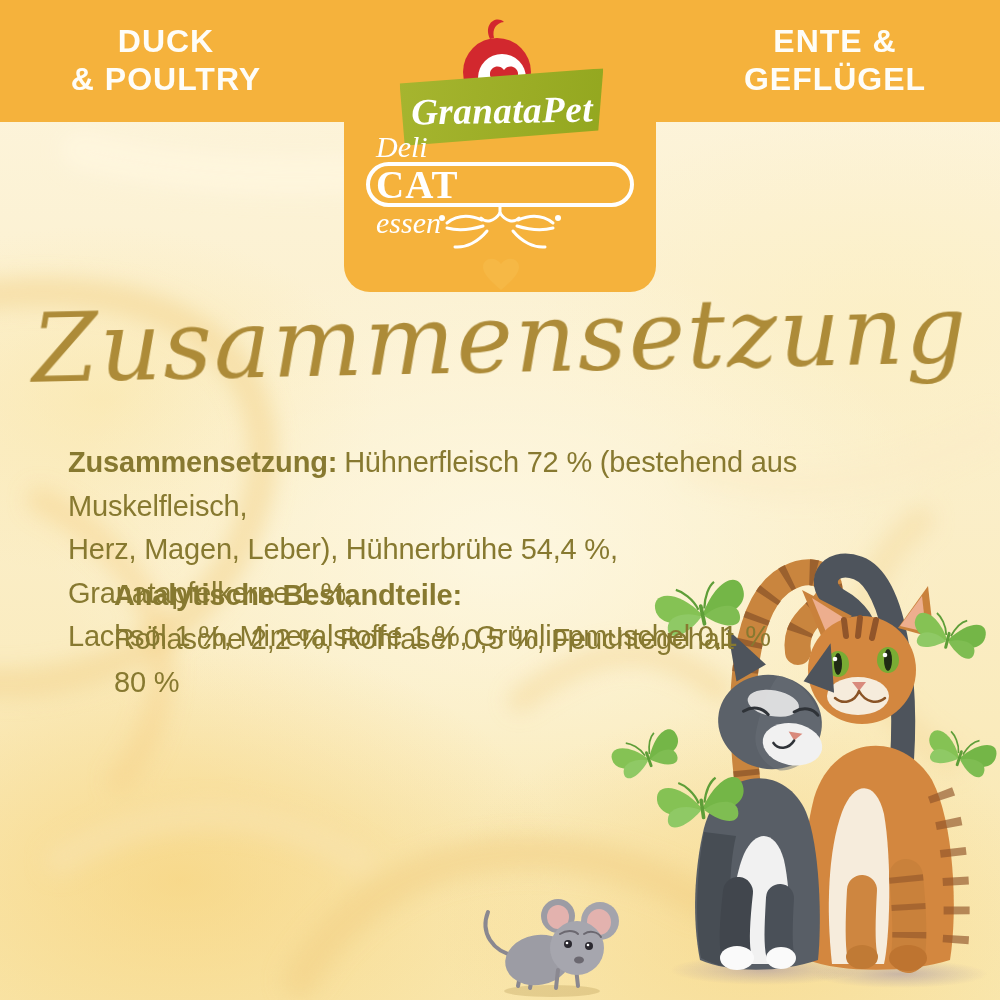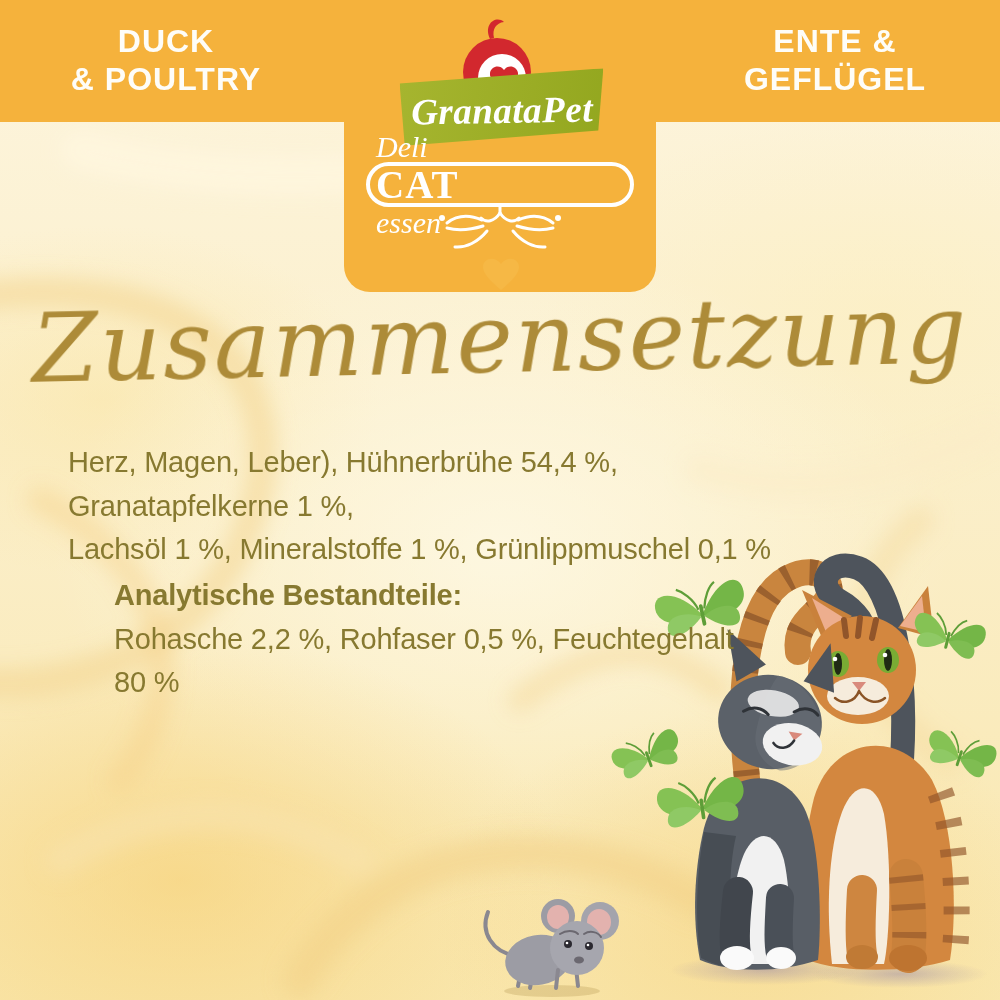--- a/index.html
+++ b/index.html
@@ -124,20 +124,23 @@
     </svg>
   </div>
 
   <svg class="heart-sep" width="40" height="36" viewBox="0 0 40 36">
     <path d="M20,33 C8,23 2,16 2,10 C2,2 13,-2 20,7 C27,-2 38,2 38,10 C38,16 32,23 20,33 Z" fill="#F6B845"></path>
   </svg>
 
   <div class="headline">Zusammensetzung</div>
 
   <div class="copy copy-comp">
+    <div>
+      <span class="b">Zusammensetzung:</span><span>Hühnerfleisch 72 % (bestehend aus Muskelfleisch,</span>
+    </div>
     <div>Herz, Magen, Leber), Hühnerbrühe 54,4 %, Granatapfelkerne 1 %,</div>
     <div>Lachsöl 1 %, Mineralstoffe 1 %, Grünlippmuschel 0,1 %</div>
   </div>
 
   <div class="copy copy-ana">
     <div class="b">Analytische Bestandteile:</div>
     <div>Rohasche 2,2 %, Rohfaser 0,5 %, Feuchtegehalt 80 %</div>
   </div>
 
   <svg class="cats" width="400" height="460" viewBox="0 0 400 460">

